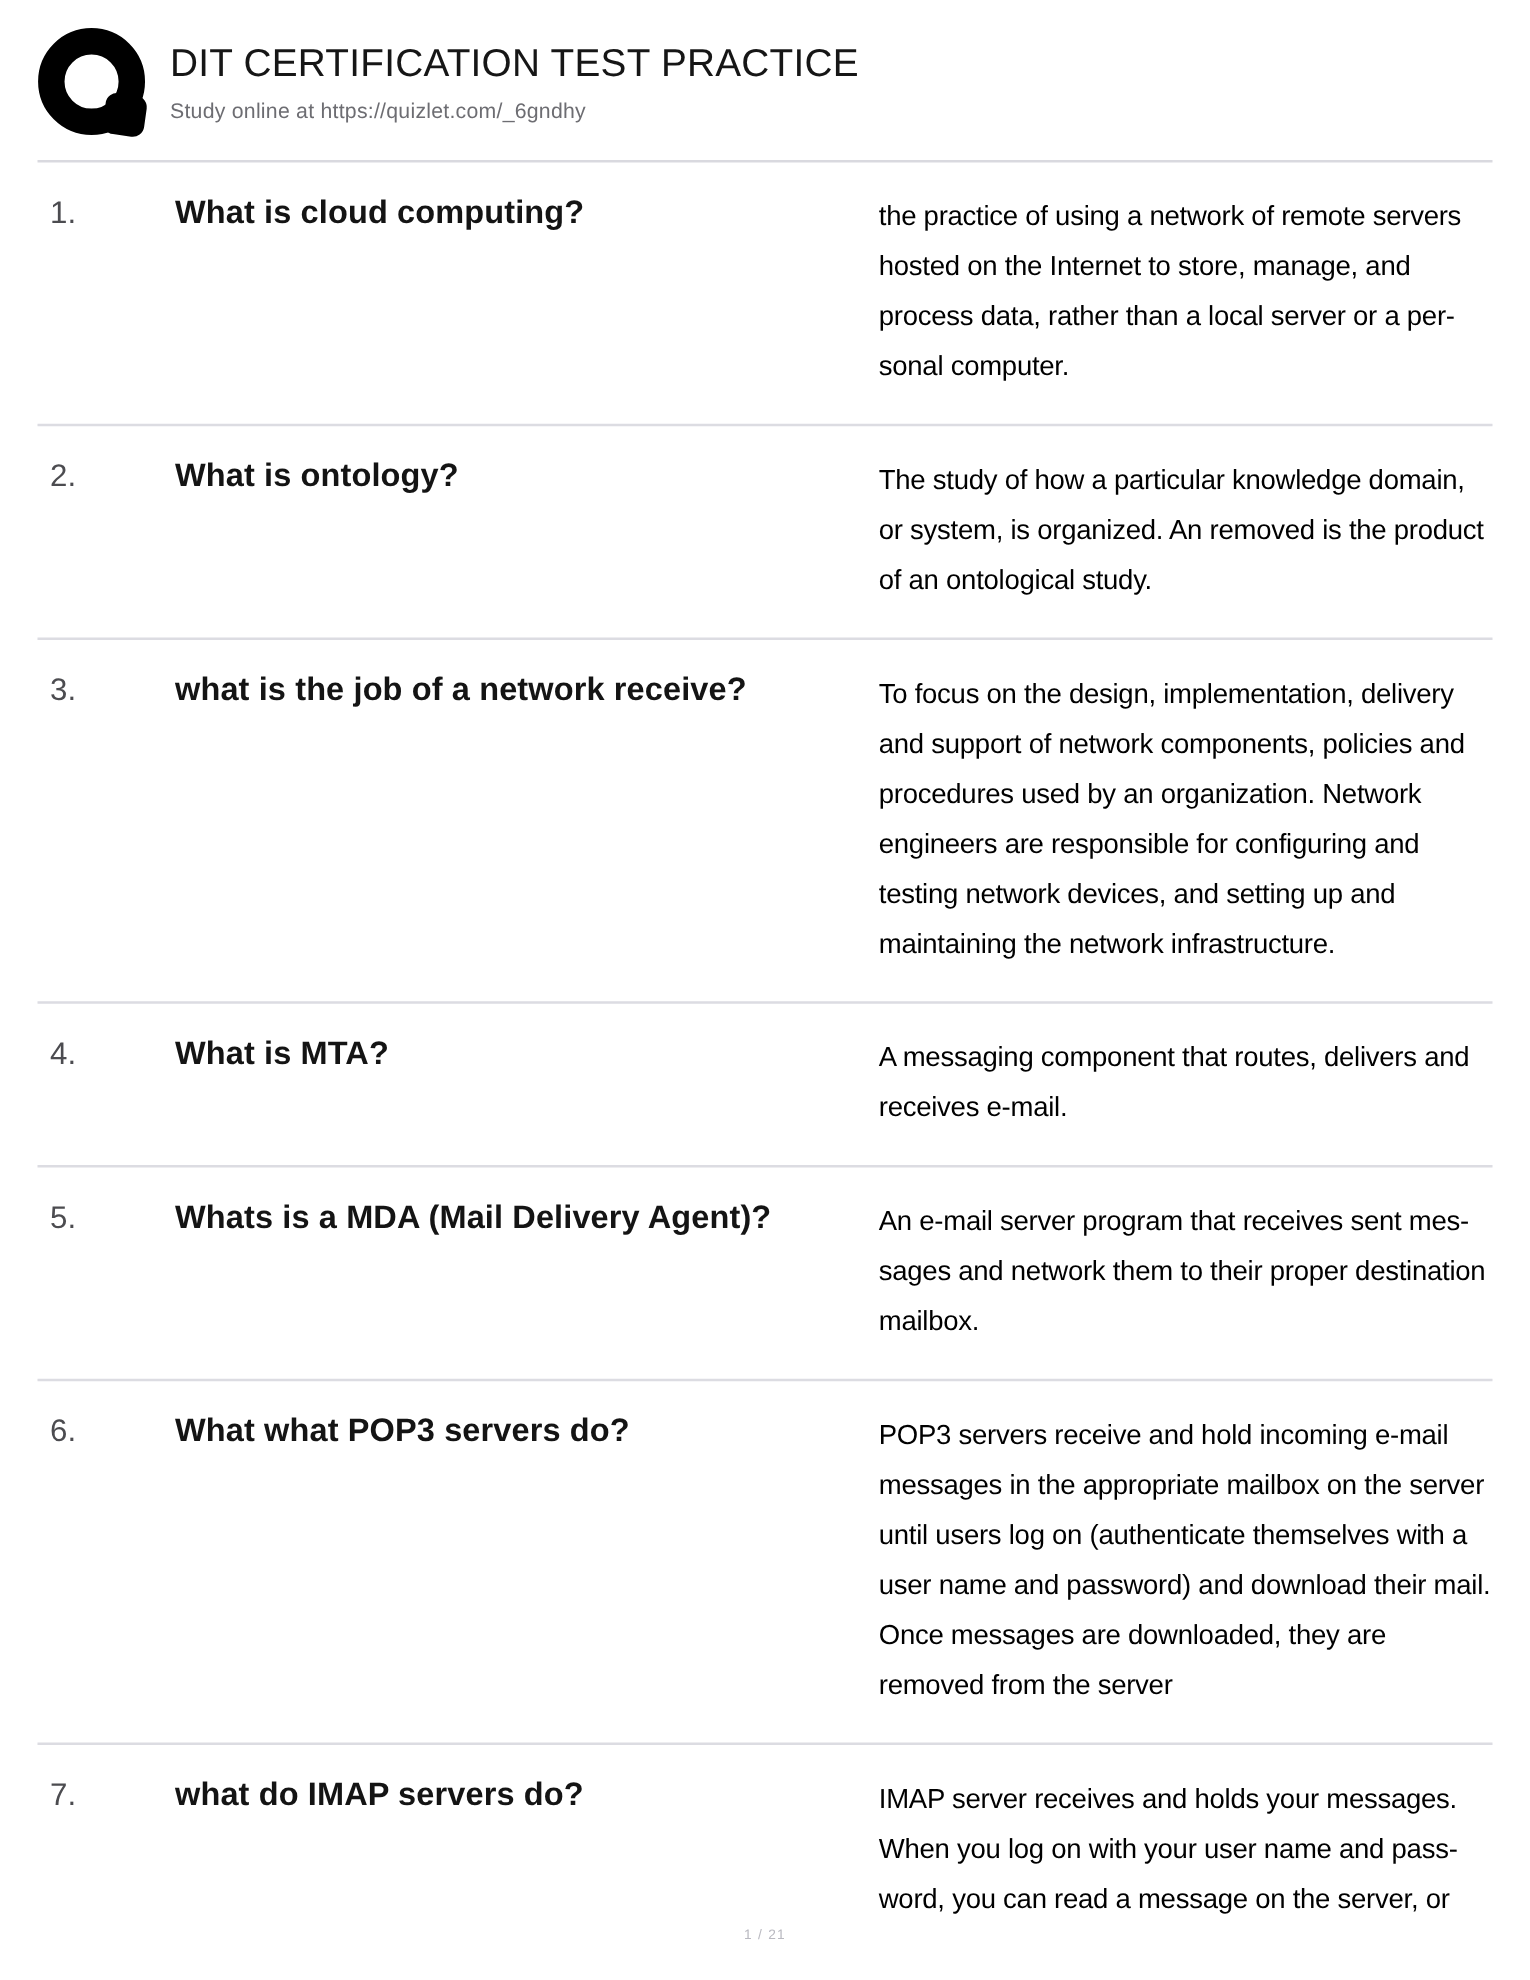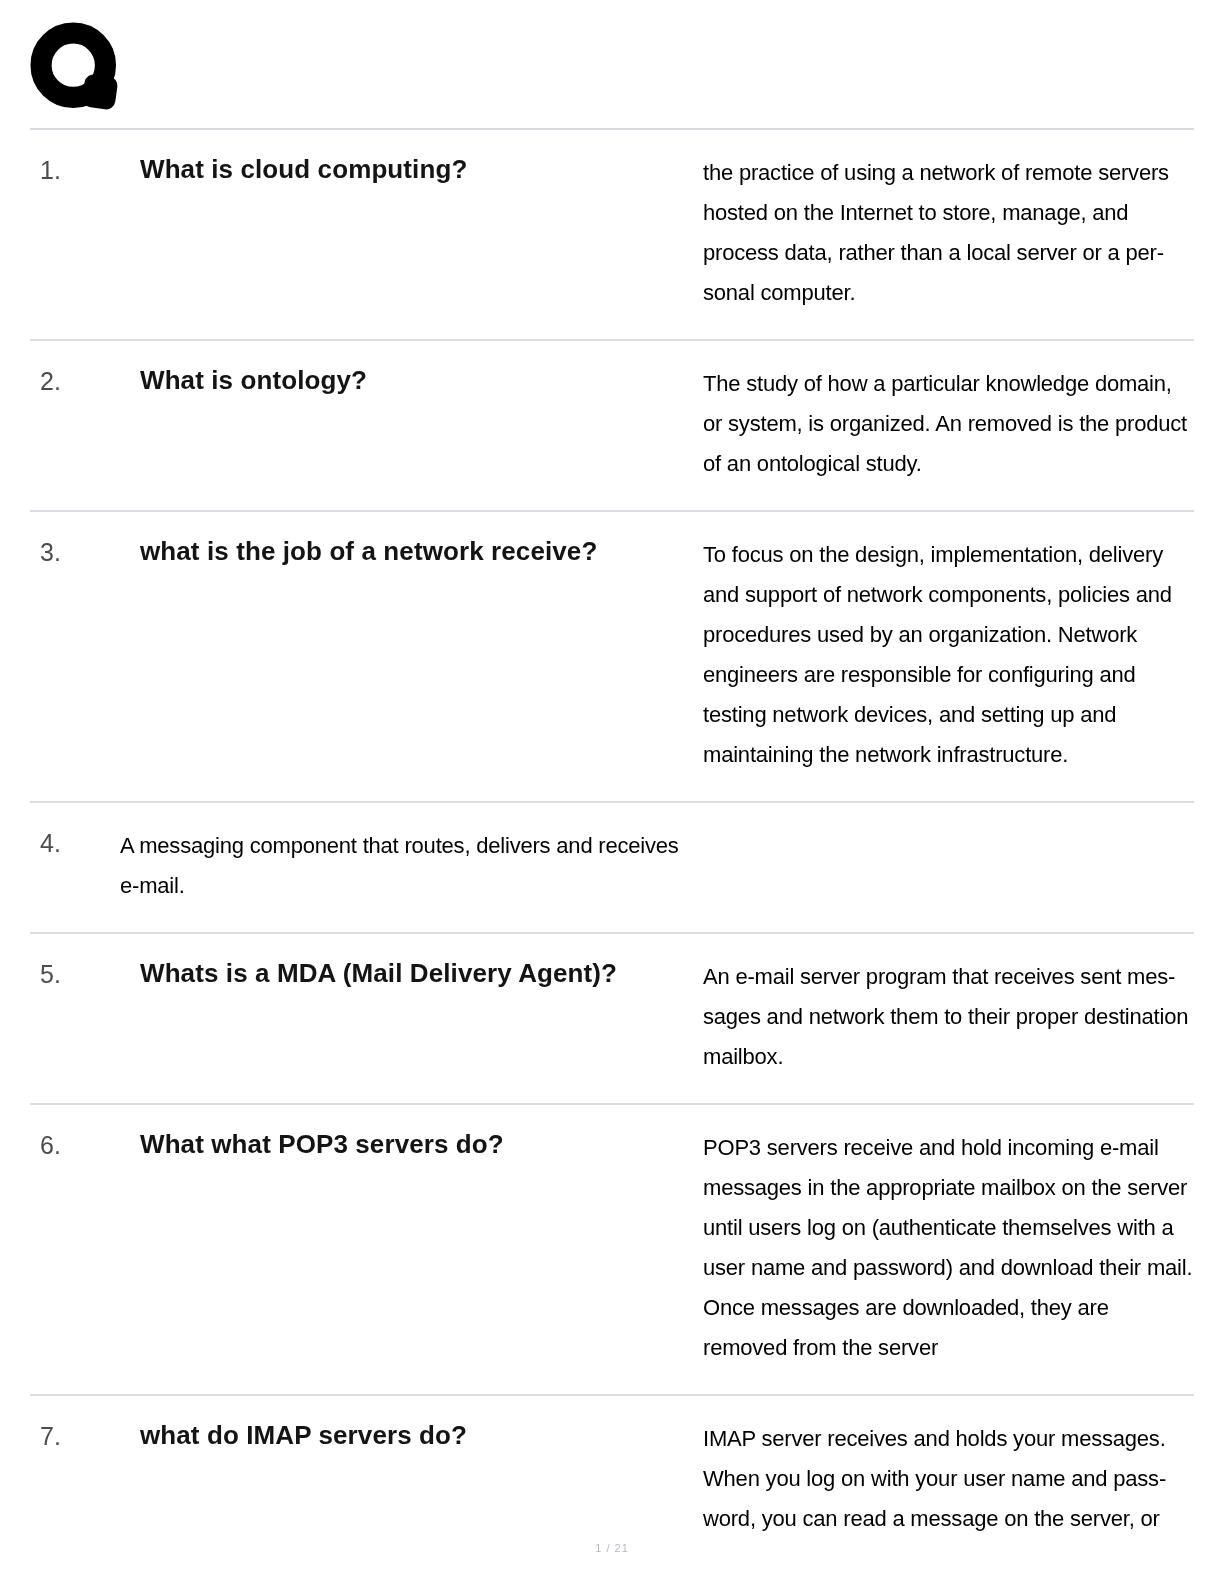--- a/index.html
+++ b/index.html
@@ -69,20 +69,24 @@
 
 <div class="page">
 
   <div class="header">
     <div class="q-logo">
       <svg viewBox="0 0 100 100" aria-hidden="true">
         <circle cx="47" cy="47" r="35" fill="none" stroke="#000000" stroke-width="23"></circle>
         <rect x="58" y="58" width="36" height="36" rx="10" transform="rotate(8 76 76)" fill="#000000"></rect>
       </svg>
     </div>
+    <div class="header-text">
+      <div class="title">DIT CERTIFICATION TEST PRACTICE</div>
+      <div class="subtitle">Study online at https://quizlet.com/_6gndhy</div>
+    </div>
   </div>
 
   <div class="row">
     <div class="num">1.</div>
     <div class="question">What is cloud computing?</div>
     <div class="answer">the practice of using a network of remote servers hosted on the Internet to store, manage, and process data, rather than a local server or a per­sonal computer.</div>
   </div>
 
   <div class="row">
     <div class="num">2.</div>
@@ -91,20 +95,21 @@
   </div>
 
   <div class="row">
     <div class="num">3.</div>
     <div class="question">what is the job of a network receive?</div>
     <div class="answer">To focus on the design, implementation, delivery and support of network components, policies and procedures used by an organization. Net­work engineers are responsible for configuring and testing network devices, and setting up and maintaining the network infrastructure.</div>
   </div>
 
   <div class="row">
     <div class="num">4.</div>
+    <div class="question">What is MTA?</div>
     <div class="answer">A messaging component that routes, delivers and receives e-mail.</div>
   </div>
 
   <div class="row">
     <div class="num">5.</div>
     <div class="question">Whats is a MDA (Mail Delivery Agent)?</div>
     <div class="answer">An e-mail server program that receives sent mes­sages and network them to their proper destina­tion mailbox.</div>
   </div>
 
   <div class="row">

